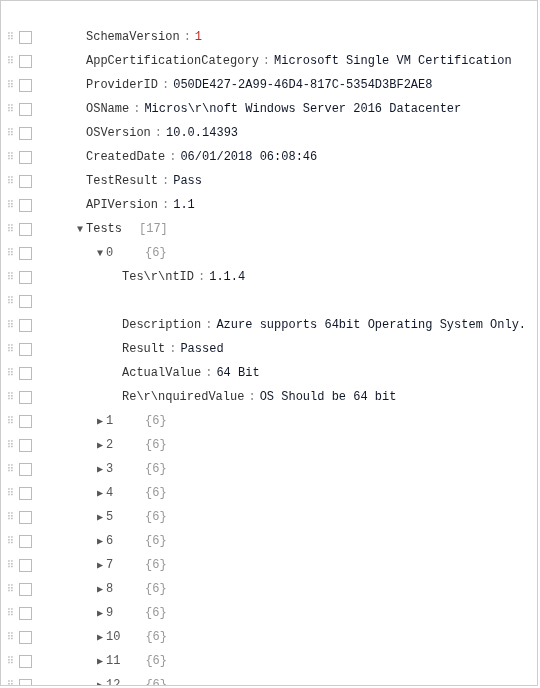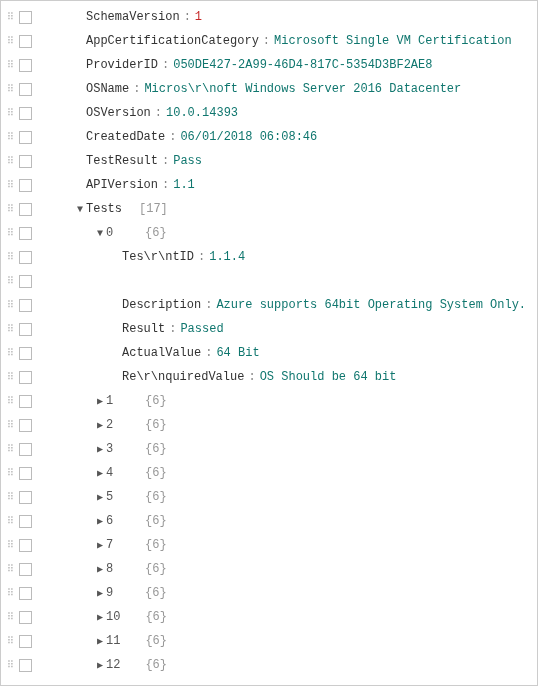--- a/index.html
+++ b/index.html
@@ -9,21 +9,21 @@
     font-size: 12px;
     background: #fff;
     color: #333;
   }
   .container {
     border: 1px solid #ccc;
     width: 538px;
     height: 686px;
     box-sizing: border-box;
     overflow: hidden;
-    padding: 4px 0;
+    padding: 24px 0;
   }
   .row {
     display: flex;
     align-items: center;
     height: 24px;
     padding-left: 4px;
   }
   .drag {
     width: 10px;
     color: #bbb;
@@ -48,21 +48,21 @@
   .toggle {
     width: 12px;
     flex-shrink: 0;
     color: #555;
     font-size: 10px;
     text-align: center;
     cursor: pointer;
   }
   .key { color: #333; }
   .sep { color: #888; margin: 0 4px; }
-  .str { color: #0f766e; font-family: Liberation Mono, monospace; }
+  .str { color: #0f172a; font-family: Liberation Mono, monospace; }
   .num { color: #c62828; }
   .meta { color: #999; margin-left: 17px; }
   .idx { color: #555; margin-right: 8px; min-width: 14px; display:inline-block; }
   .content { white-space: nowrap; overflow: hidden; }
 </style>
 </head>
 <body>
 
 <div class="container">
   <div id="tree">

